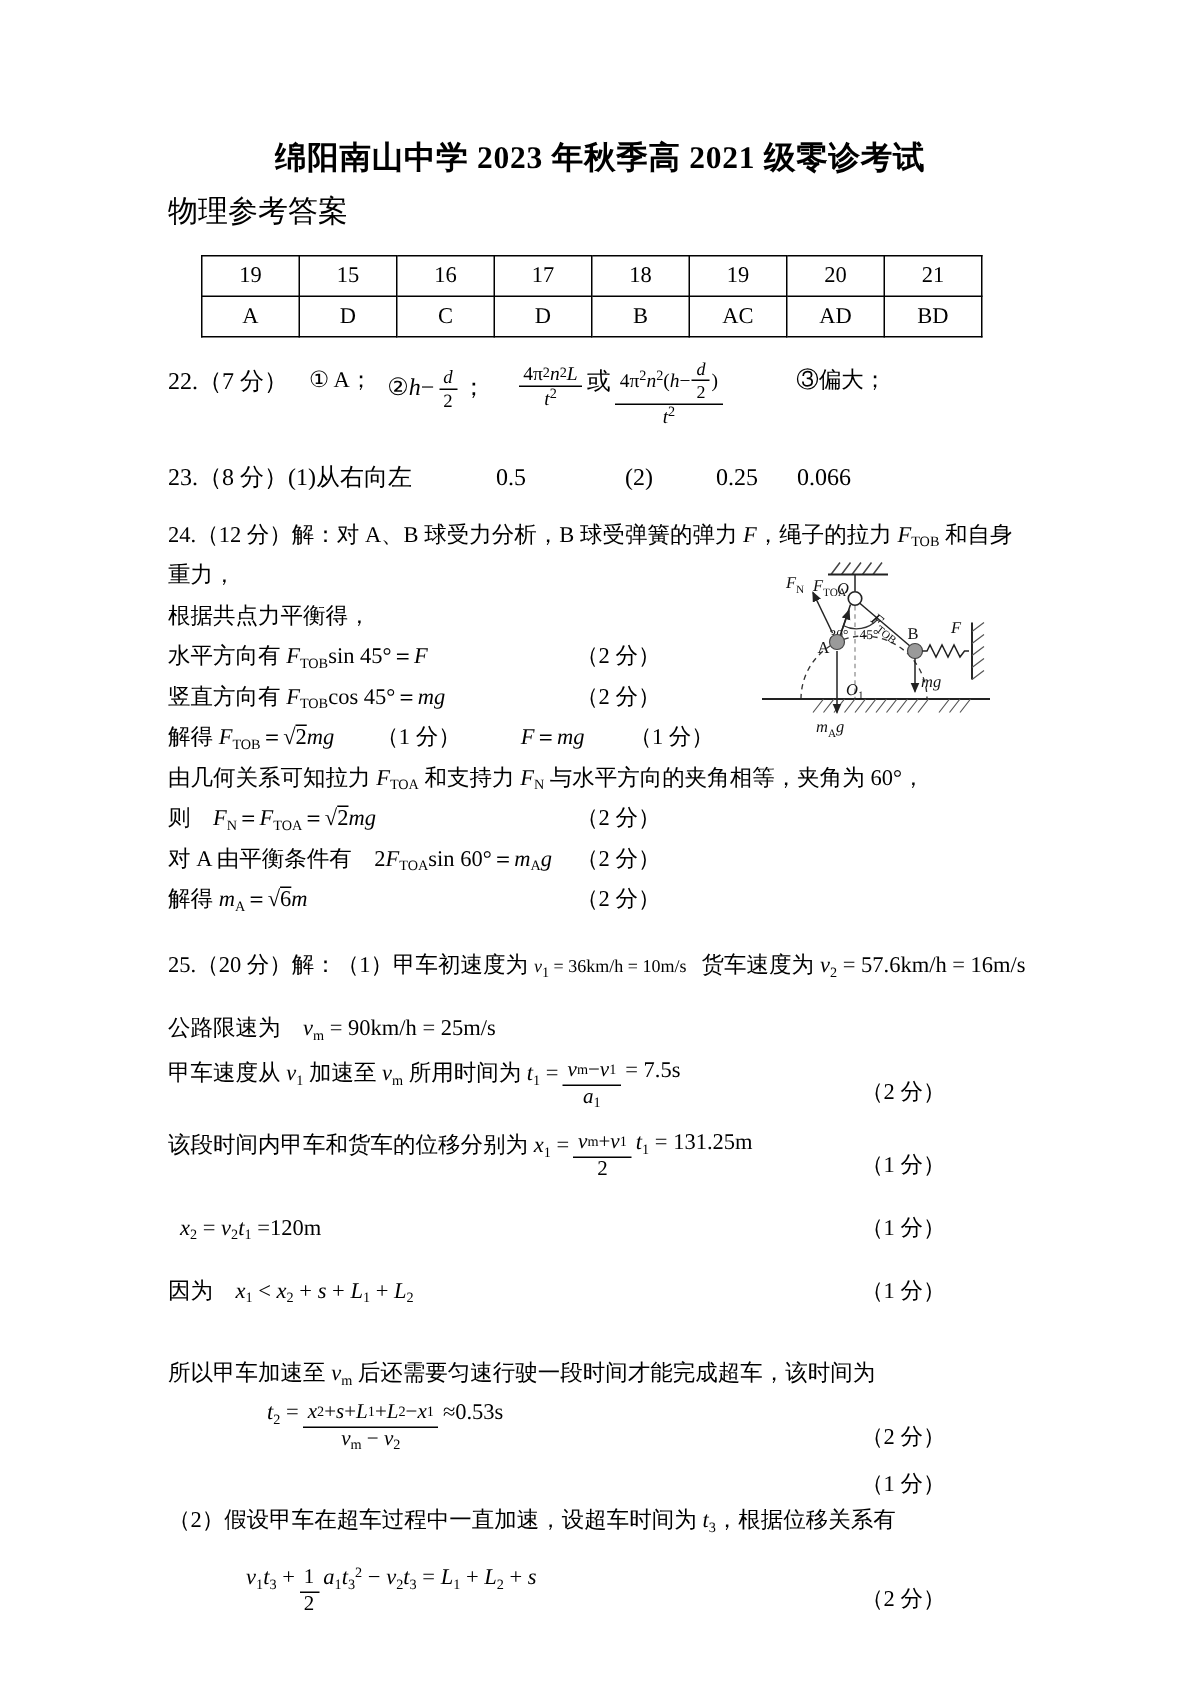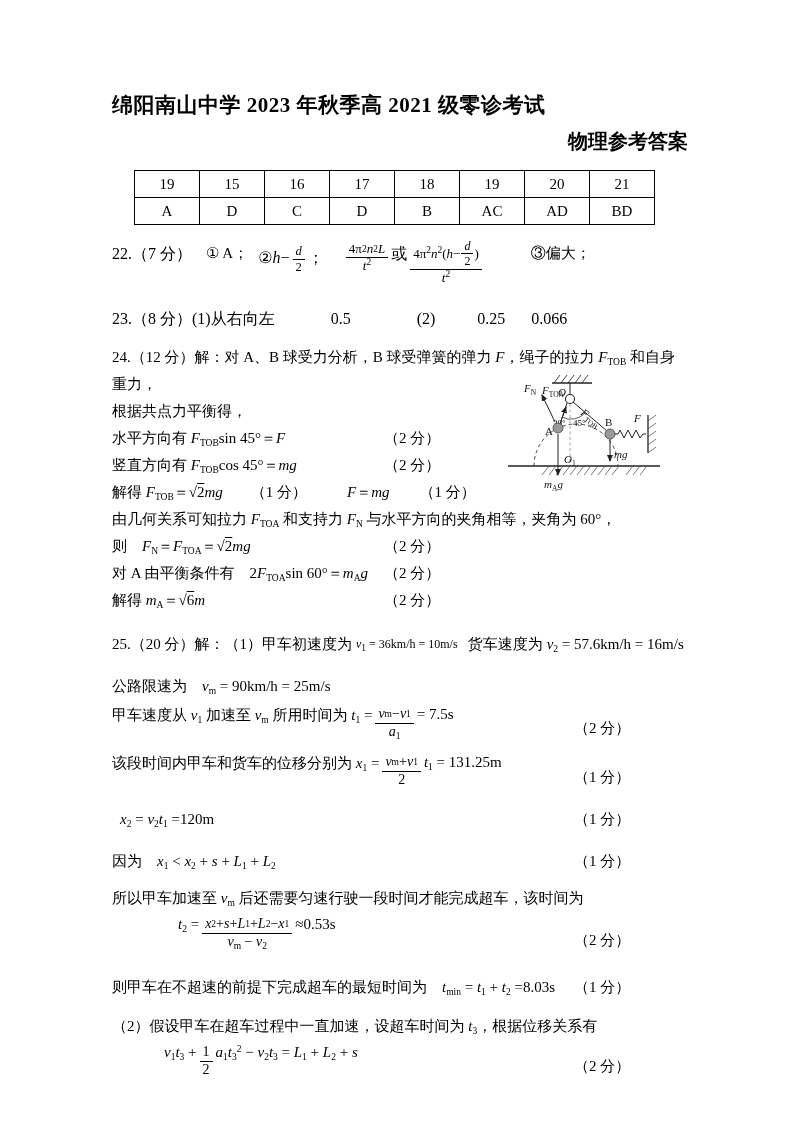--- a/index.html
+++ b/index.html
@@ -1,20 +1,20 @@
 <!DOCTYPE html>
 <html><head>
 <meta charset="utf-8">
 <style>
   *{margin:0;padding:0;box-sizing:border-box}
   html,body{background:#fff}
   body{width:794px;height:1123px;font-family:"Liberation Serif",serif;color:#000;font-size:15px;overflow:hidden}
   .page{width:794px;height:1123px;padding:92px 106px 0 112px;position:relative;background:#fff}
-  .title{font-weight:bold;font-size:21px;line-height:27px;letter-spacing:.5px}
-  .subtitle{text-align:right;font-weight:bold;font-size:20px;line-height:26px;margin-top:9px}
+  .title{text-align:center;font-weight:bold;font-size:21px;line-height:27px;letter-spacing:.5px}
+  .subtitle{text-align:left;font-weight:normal;font-size:20px;line-height:26px;margin-top:9px}
   table.anstable{border-collapse:collapse;margin:16px 0 0 22px}
   table.anstable td{border:1.5px solid #000;width:65px;height:27px;text-align:center;font-size:15px;vertical-align:middle}
   i{font-style:italic}
   sub{font-size:9.5px;vertical-align:-3px;line-height:0}
   sup{font-size:9.5px;vertical-align:5px;line-height:0}
   .ov{text-decoration:overline}
   .frac{display:inline-flex;flex-direction:column;align-items:center;vertical-align:middle;margin:0 3px;line-height:1.2;text-align:center}
   .frac .fn{border-bottom:1px solid #000;padding:0 3px;display:inline-flex;align-items:center;justify-content:center}
   .frac .fd{padding:0 3px}
   
@@ -202,40 +202,39 @@
         <span class="sc25">（1 分）</span>
       </p>
     <p class="eq" style="margin-top:4px;line-height:30px;padding-left:8px">
         <span><i>x</i><sub>2</sub> = <i>v</i><sub>2</sub><i>t</i><sub>1</sub> =120m</span>
         <span class="sc25">（1 分）</span>
       </p>
     <p class="eq" style="margin-top:12px;line-height:30px">
         <span>因为　<i>x</i><sub>1</sub> &lt; <i>x</i><sub>2</sub> + <i>s</i> + <i>L</i><sub>1</sub> + <i>L</i><sub>2</sub></span>
         <span class="sc25">（1 分）</span>
       </p>
-    <p class="eq" style="margin-top:8px;line-height:28px">
+    <p class="eq" style="margin-top:26px;line-height:28px">
         <span>所以甲车加速至 <i>v</i><sub>m</sub> 后还需要匀速行驶一段时间才能完成超车，该时间为</span>
       </p>
     <p class="eq" style="margin-top:4px;min-height:48px;padding-left:66px">
         <span><i>t</i><sub>2</sub> =</span>
         <span class="frac">
           <span class="fn"><i>x</i><sub>2</sub> + <i>s</i> + <i>L</i><sub>1</sub> + <i>L</i><sub>2</sub> − <i>x</i><sub>1</sub></span>
           <span class="fd"><i>v</i><sub>m</sub> − <i>v</i><sub>2</sub></span>
         </span>
         <span>≈0.53s</span>
         <span class="sc25">（2 分）</span>
       </p>
     <p class="eq" style="margin-top:8px;line-height:30px">
-        <span>则甲车在不超速的前提下完成超车的最短时间为　<i>t</i><sub>min</sub> = <i>t</i><sub>1</sub> + <i>t</i><sub>2</sub> =8.03s</span>
         <span class="sc25">（1 分）</span>
       </p>
     <p class="eq" style="margin-top:10px;line-height:28px">
         <span>（2）假设甲车在超车过程中一直加速，设超车时间为 <i>t</i><sub>3</sub>，根据位移关系有</span>
       </p>
-    <p class="eq" style="margin-top:4px;min-height:44px;padding-left:52px">
+    <p class="eq" style="margin-top:16px;min-height:44px;padding-left:52px">
         <span><i>v</i><sub>1</sub><i>t</i><sub>3</sub> +</span>
         <span class="frac">
           <span class="fn">1</span>
           <span class="fd">2</span>
         </span>
         <span><i>a</i><sub>1</sub><i>t</i><sub>3</sub><sup>2</sup> − <i>v</i><sub>2</sub><i>t</i><sub>3</sub> = <i>L</i><sub>1</sub> + <i>L</i><sub>2</sub> + <i>s</i></span>
         <span class="sc25">（2 分）</span>
       </p>
   </div>
 

